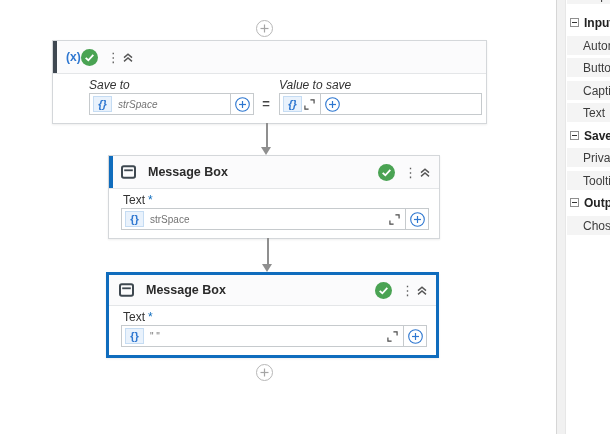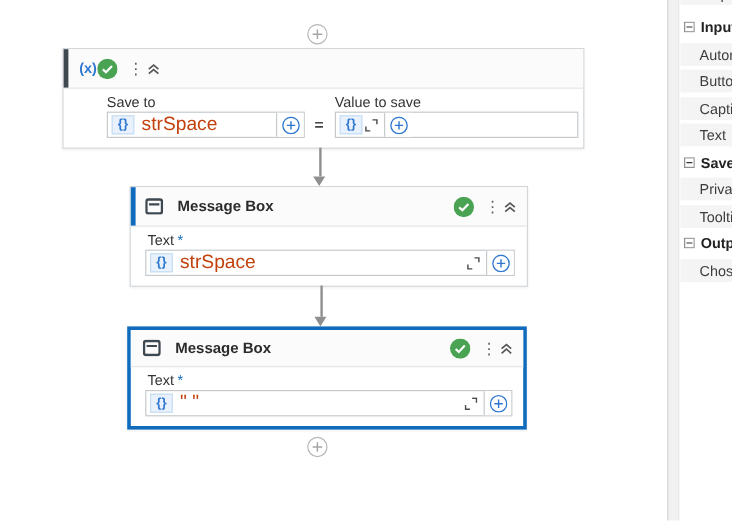--- a/index.html
+++ b/index.html
@@ -22,21 +22,21 @@
   .hdr-right{display:flex;align-items:center;gap:9px;margin-right:8px;}
   .dots{color:#5f5f5f;font-size:13px;line-height:13px;width:6px;text-align:center;}
   .card-body{position:relative;}
   .fld-label{position:absolute;font-size:12px;color:#333;white-space:nowrap;}
   .req{color:#0f6cbd;margin-left:3px;}
   .expr-input{position:absolute;height:22px;display:flex;align-items:center;
               border:1px solid #c6cacd;background:#fff;box-sizing:border-box;}
   .chip{margin-left:3px;min-width:19px;height:16px;background:#e9f2fc;border:1px solid #c5dcf3;
         color:#2e77d0;font-size:11px;font-weight:700;display:flex;align-items:center;
         justify-content:center;box-sizing:border-box;}
-  .expr-val{margin-left:6px;font-size:16px;color:#c2410c;flex:1;white-space:pre;overflow:hidden;}
+  .expr-val{margin-left:6px;font-size:10px;color:#737373;flex:1;white-space:pre;overflow:hidden;}
   .expand-btn{margin:0 5px 0 2px;display:flex;align-items:center;}
   .plus-cell{border-left:1px solid #c6cacd;width:22px;align-self:stretch;display:flex;
              align-items:center;justify-content:center;background:#fff;}
   .equals{position:absolute;font-size:13px;color:#444;font-weight:600;}
   
   .splitter{position:absolute;left:556px;top:0;width:10px;height:434px;background:#f1f1f1;
             border-left:1px solid #d6d6d6;border-right:1px solid #e7e7e7;box-sizing:border-box;}
   .panel{position:absolute;left:567px;top:0;width:43px;height:434px;background:#fff;}
   .prow{position:absolute;left:0;height:19px;display:flex;align-items:center;font-size:12px;
         white-space:nowrap;overflow:hidden;width:140px;}
@@ -65,21 +65,21 @@
             <circle cx="8" cy="8" r="8" fill="#4aa353"></circle>
             <path d="M4.4 8.3 L6.9 10.6 L11.6 5.6" stroke="#fff" stroke-width="1.7" fill="none"></path>
           </svg>
           <span class="dots">⋮</span>
           <svg width="12" height="12" viewBox="0 0 12 12">
             <path d="M2 6.6 L6 3.2 L10 6.6" stroke="#565656" stroke-width="1.4" fill="none"></path>
             <path d="M2 10.4 L6 7 L10 10.4" stroke="#565656" stroke-width="1.4" fill="none"></path>
           </svg>
         </span>
       </div>
-      <div class="card-body" style="height:48px;">
+      <div class="card-body" style="height:48px;font-style:italic;">
         <span class="fld-label" style="left:36px;top:4px;">Save to</span>
         <div class="expr-input" style="left:36px;top:19px;width:165px;">
           <span class="chip">{}</span>
           <span class="expr-val">strSpace</span>
           <span class="plus-cell">
             <svg width="15" height="15" viewBox="0 0 15 15">
               <circle cx="7.5" cy="7.5" r="6.8" fill="none" stroke="#2e77d0" stroke-width="1.1"></circle>
               <line x1="7.5" y1="4" x2="7.5" y2="11" stroke="#2e77d0" stroke-width="1.2"></line>
               <line x1="4" y1="7.5" x2="11" y2="7.5" stroke="#2e77d0" stroke-width="1.2"></line>
             </svg>

